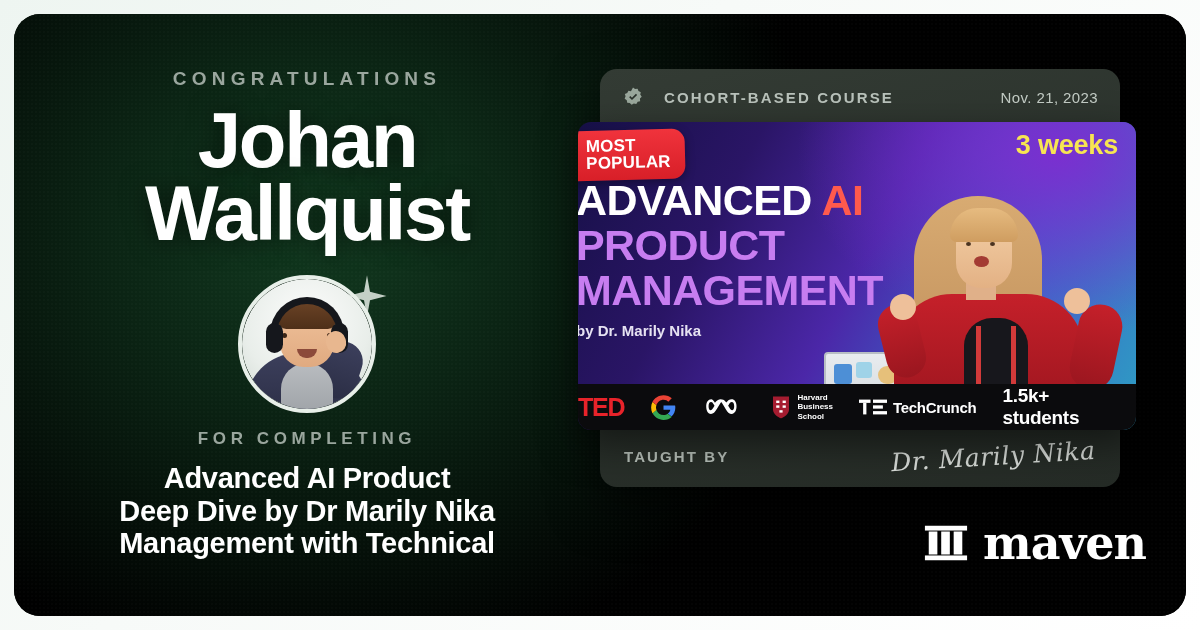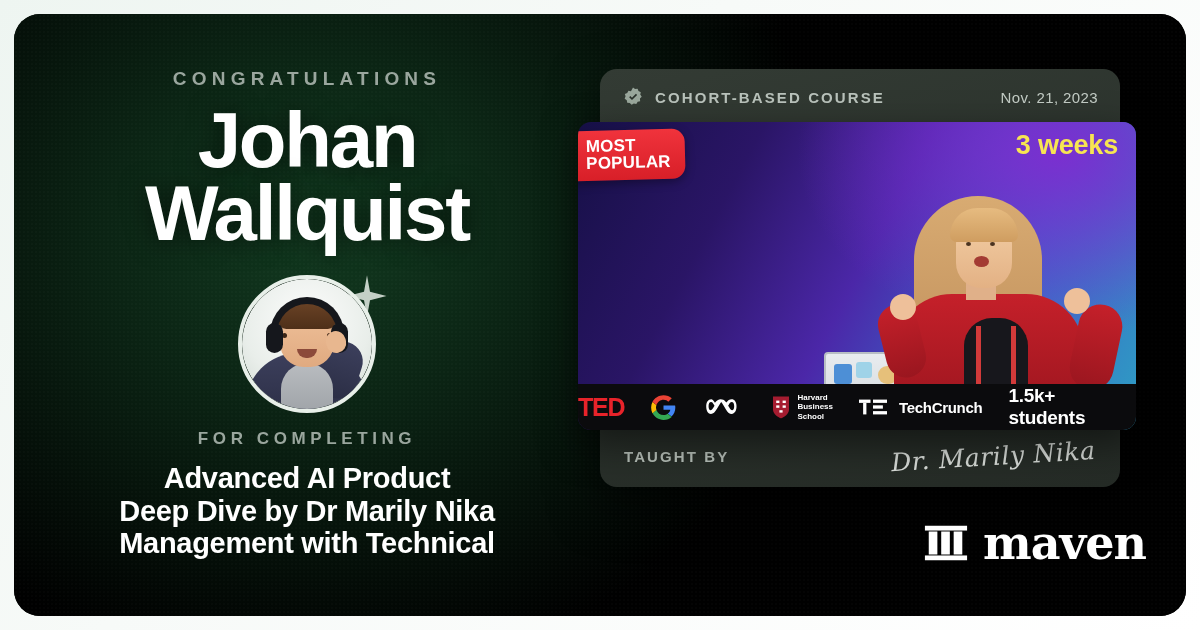--- a/index.html
+++ b/index.html
@@ -128,21 +128,21 @@
     border-radius:17px; z-index:4;
     box-shadow:0 18px 50px rgba(0,0,0,.55);
   }
   .card-head {
     position:absolute; left:0; top:0; right:0; height:56px;
     display:flex; align-items:center; padding:0 22px;
   }
   .verified { width:22px; height:22px; flex:0 0 auto; color:#9aa79c; }
   .card-head-label {
     color:#b9c2bb; font-size:15px; font-weight:700; letter-spacing:2.1px;
-    margin-left:11px;
+    margin-left:20px;
   }
   .card-date {
     margin-left:auto; color:#c3ccc5; font-size:15px; font-weight:400; letter-spacing:.4px;
   }
   .card-foot {
     position:absolute; left:0; bottom:0; right:0; height:62px;
     display:flex; align-items:center; padding:0 24px;
   }
   .taught-by { color:#b9c2bb; font-size:15px; font-weight:700; letter-spacing:2.1px;text-align:center; }
   .signature {
@@ -263,21 +263,21 @@
   .logo { display:flex; align-items:center; flex:0 0 auto; }
   .logo-ted {
     color:#e8232a; font-weight:700; font-size:25px; letter-spacing:-1.2px;
     margin-left:-16px;
   }
   .logo-g { width:27px; height:27px; }
   .logo-meta { width:42px; height:26px; color:#ffffff; }
   .logo-hbs { display:flex; align-items:center; gap:6px; }
   .hbs-shield { width:20px; height:24px; }
   .hbs-txt { color:#fff; font-size:8px; line-height:1.16; font-weight:700; }
-  .logo-tc { display:flex; align-items:center; gap:12px; }
+  .logo-tc { display:flex; align-items:center; gap:6px; }
   .tc-mark { width:28px; height:16px; color:#ffffff; }
   .tc-txt { color:#ffffff; font-size:15px; font-weight:700; letter-spacing:-.3px; }
   .logo-students {
     color:#ffffff; font-size:19px; font-weight:700; letter-spacing:-.3px;
     margin-left:auto;
   }
 
   
   .maven {
     position:absolute; right:54px; bottom:64px; z-index:6;
@@ -387,20 +387,29 @@
       <div class="p-fist-r"></div>
     </div>
 
     <div class="badge-most">
       <div>MOST</div>
       <div>POPULAR</div>
     </div>
 
     <div class="badge-weeks">3 weeks</div>
 
+    <div class="thumb-title">
+      <div class="tt-l1">
+        <span>ADVANCED</span>
+        <span class="tt-ai">AI</span>
+      </div>
+      <div class="tt-l2">PRODUCT</div>
+      <div class="tt-l3">MANAGEMENT</div>
+      <div class="tt-by">by Dr. Marily Nika</div>
+    </div>
 
     <div class="thumb-logos">
       <span class="logo logo-ted">TED</span>
 
       <span class="logo">
         <svg class="logo-g" viewBox="0 0 48 48">
           <path fill="#4285F4" d="M45 24.5c0-1.6-.1-2.8-.4-4.1H24v7.4h12c-.2 2-1.5 5-4.4 7l6.7 5.2c4-3.7 6.7-9.1 6.7-15.5z"></path>
           <path fill="#34A853" d="M24 46c5.9 0 10.9-2 14.5-5.3l-6.9-5.4c-1.9 1.3-4.4 2.2-7.6 2.2-5.8 0-10.7-3.8-12.5-9.1l-7.1 5.5C8 41.1 15.4 46 24 46z"></path>
           <path fill="#FBBC05" d="M11.5 28.4c-.5-1.4-.8-2.9-.8-4.4s.3-3 .7-4.4l-7.1-5.6C2.8 17 2 20.4 2 24s.8 7 2.3 10z"></path>
           <path fill="#EA4335" d="M24 10.3c4.1 0 6.9 1.8 8.5 3.3l6.2-6C34.9 4.1 29.9 2 24 2 15.4 2 8 6.9 4.3 14l7.2 5.6C13.3 14.2 18.2 10.3 24 10.3z"></path>

